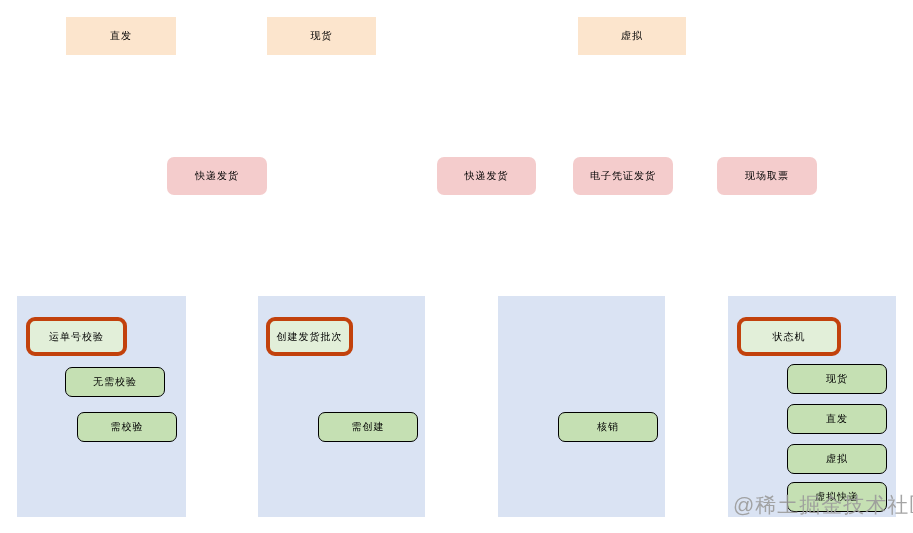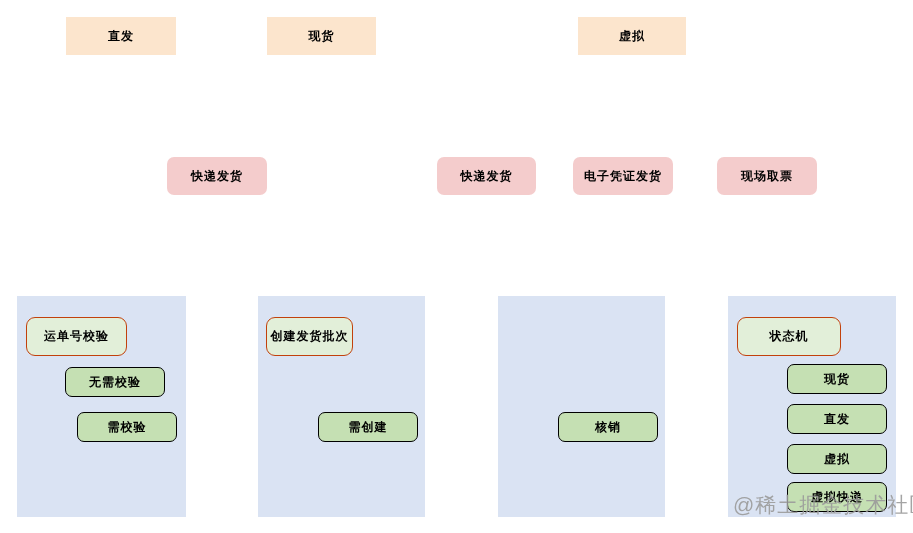--- a/index.html
+++ b/index.html
@@ -16,36 +16,36 @@
   .stage{
     position:relative;
     width:913px;height:533px;
     background:#ffffff;
     overflow:hidden;
   }
   .node{
     position:absolute;
     height:38px;
     display:flex;align-items:center;justify-content:center;
-    font-size:12px;font-weight:700;color:var(--c-text);
+    font-size:10px;font-weight:400;color:var(--c-text);
     box-sizing:border-box;
     white-space:nowrap;
     letter-spacing:1px;
   }
   .peach{background:var(--c-peach);}
   .pink{background:var(--c-pink);border-radius:7px;}
   .group{
     position:absolute;
     top:296px;height:221px;
     background:var(--c-blue);
   }
   .header{
     height:39px;
     background:var(--c-green-light);
-    border:1px solid #c2410c;
+    border:4px solid #c2410c;
     border-radius:9px;
   }
   .option{
     width:100px;height:30px;
     background:var(--c-green);
     border:1px solid #000;
     border-radius:7px;
   }
   .watermark{
     position:absolute;

